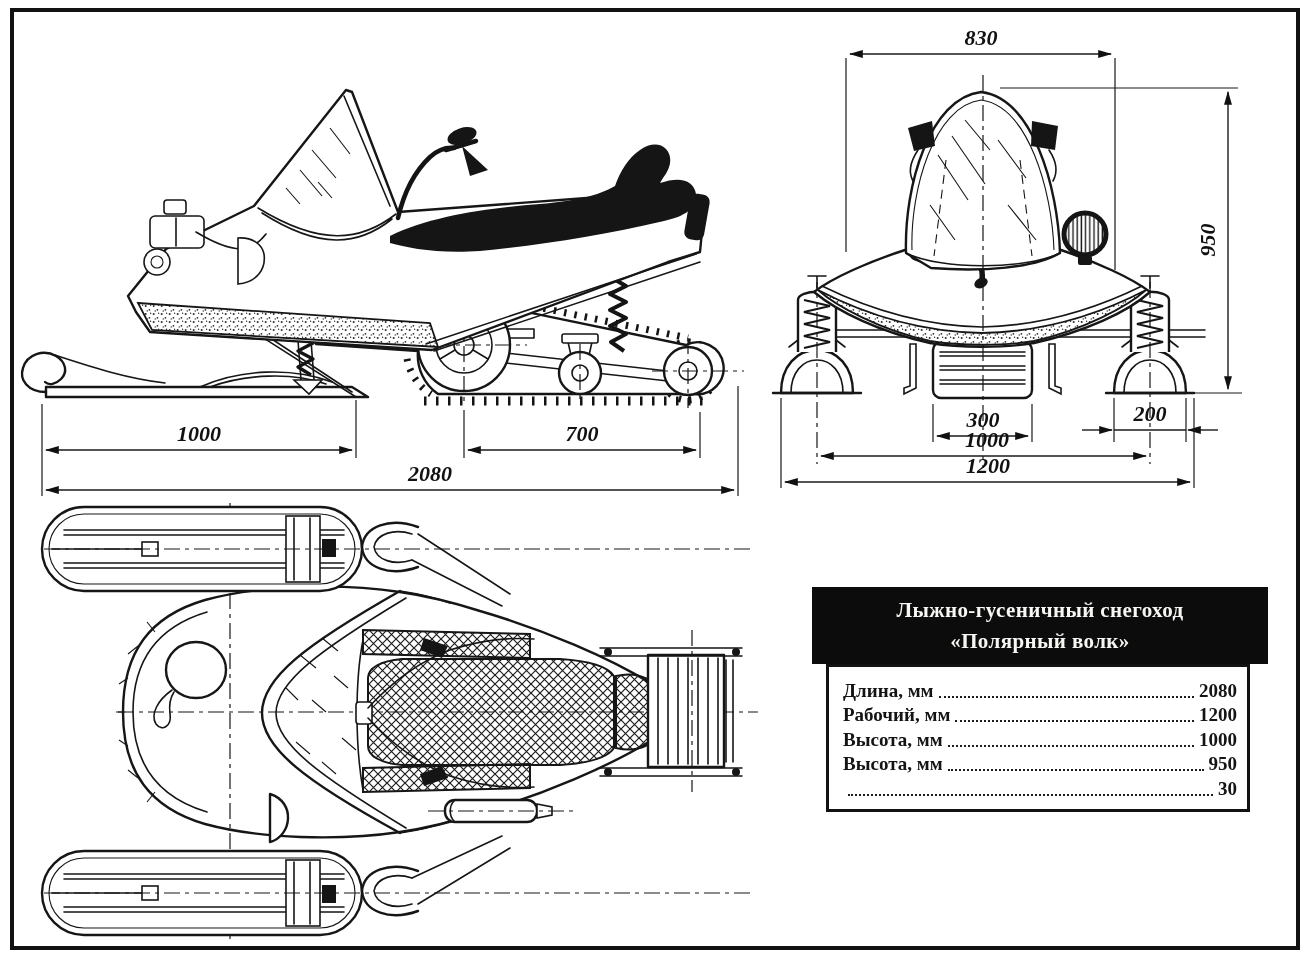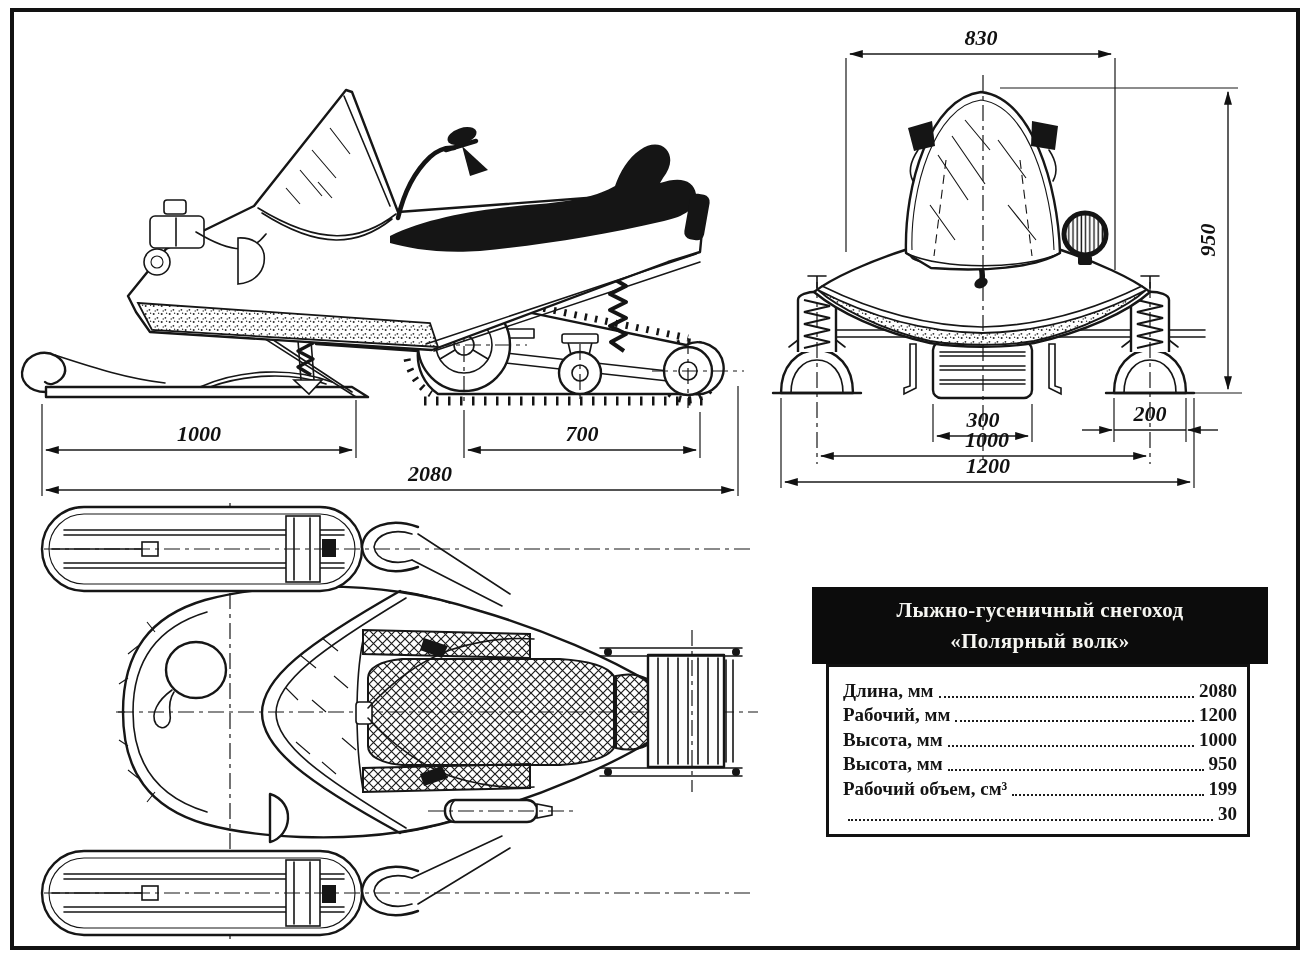--- a/index.html
+++ b/index.html
@@ -360,23 +360,18 @@
         <span>Высота, мм</span>
         <span class="dots"></span>
         <span>1000</span>
       </div>
       <div class="srow">
         <span>Высота, мм</span>
         <span class="dots"></span>
         <span>950</span>
       </div>
       <div class="srow">
-        <span>Рабочий объем, см³</span>
-        <span class="dots"></span>
-        <span>199</span>
-      </div>
-      <div class="srow">
         <span class="dots"></span>
         <span>30</span>
       </div>
     </div>
   </div>
 </div>
 
 </body></html>

